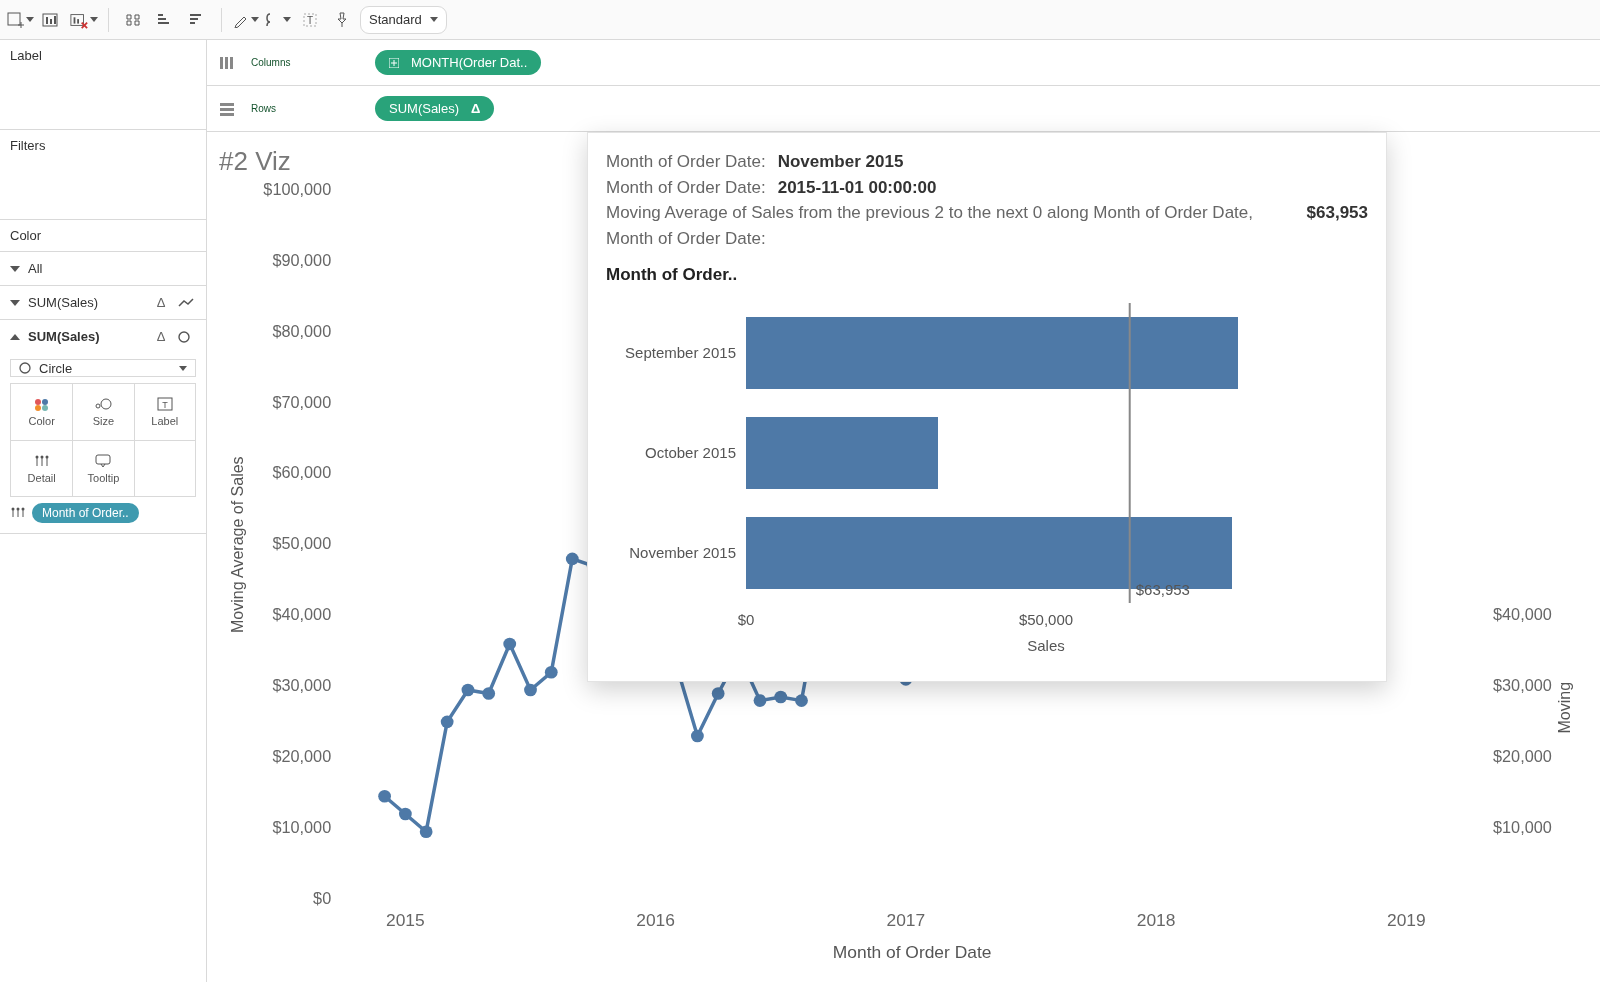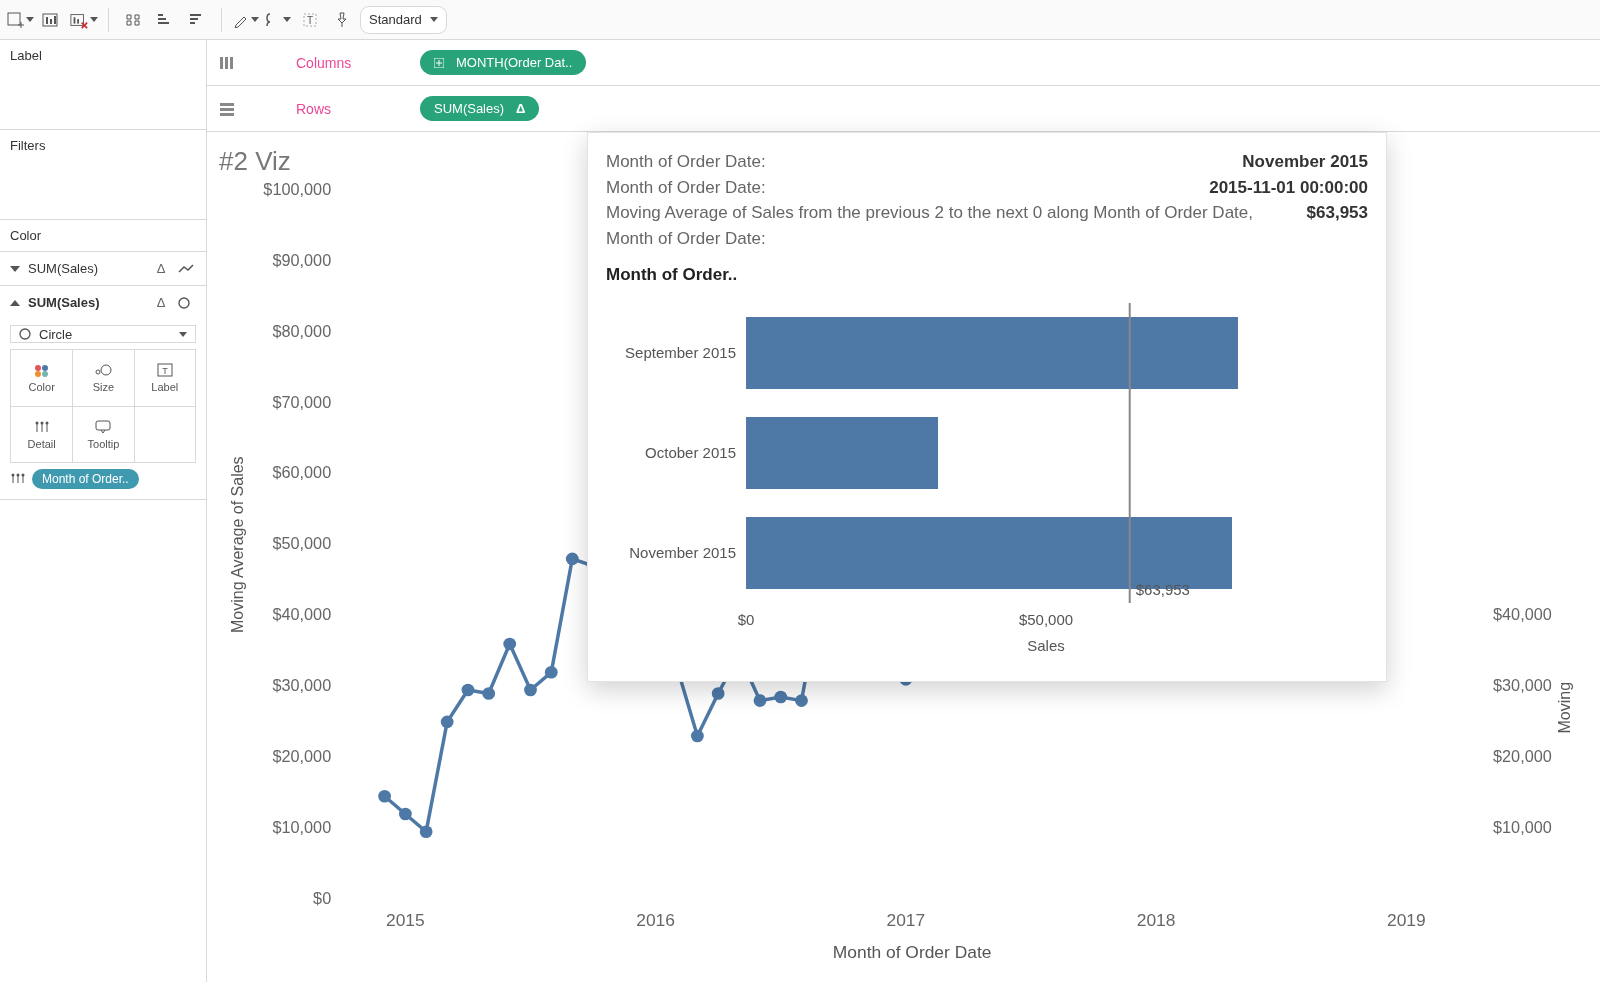--- a/index.html
+++ b/index.html
@@ -164,21 +164,21 @@
   }
   .shelf {
     height: 46px;
     display: flex;
     align-items: center;
     border-bottom: 1px solid var(--border);
     padding: 0 12px;
     gap: 14px;
   }
   .shelf .shelf-icon { width: 18px; color: #666; display:flex; align-items:center; }
-  .shelf .shelf-label { width: 110px; color: #ec4899; font-size: 14px; margin-left: 45px; }
+  .shelf .shelf-label { width: 110px; color: #14532d; font-size: 10px; }
   .shelf .pills { display: flex; gap: 8px; }
   .green-pill {
     background: var(--pill-green);
     color: #fff;
     border-radius: 14px;
     padding: 5px 14px;
     font-size: 13px;
     display: flex;
     align-items: center;
     gap: 12px;
@@ -208,21 +208,20 @@
     left: 380px;
     width: 800px;
     background: #fff;
     border: 1px solid #e3e3e3;
     box-shadow: 0 8px 24px rgba(0,0,0,0.18);
     padding: 16px 18px 18px;
     font-size: 17px;
   }
   .tooltip .kv-row {
     display: flex;
-    justify-content: space-between;
     gap: 12px;
     line-height: 1.5;
     color: #666;
   }
   .tooltip .kv-row .v { color: #333; font-weight: 600; white-space: nowrap; }
   .tooltip .bar-title {
     margin-top: 14px;
     font-weight: 600;
     color: #222;
   }
@@ -318,20 +317,24 @@
     <div class="panel empty">
       <div class="panel-title">Label</div>
     </div>
     <div class="panel empty">
       <div class="panel-title">Filters</div>
     </div>
 
     <div class="panel" style="padding:8px 0 0 0;">
       <div class="panel-title" style="padding:0 10px 4px;">Color</div>
 
+      <div class="marks-row">
+        <span class="caret down"></span>
+        <span class="label">All</span>
+      </div>
 
       <div class="marks-row">
         <span class="caret down"></span>
         <span class="label">SUM(Sales)</span>
         <span class="icon-slot">Δ</span>
         <span class="icon-slot">
           <svg width="16" height="12">
               <polyline points="1,9 6,4 10,7 15,2" fill="none" stroke="#555" stroke-width="1.5"></polyline>
             </svg>
         </span>

